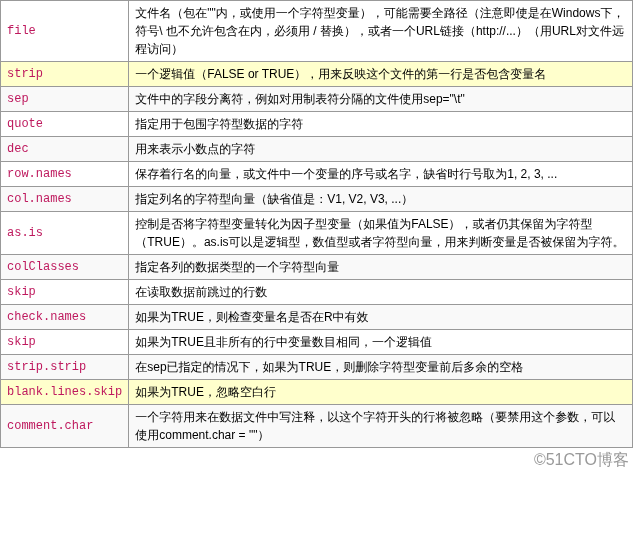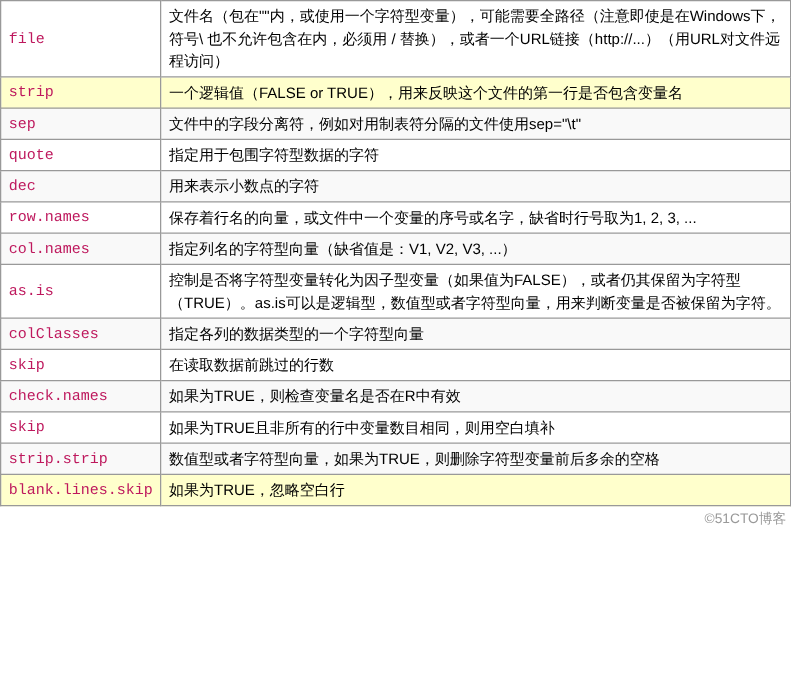--- a/index.html
+++ b/index.html
@@ -40,21 +40,21 @@
       background-color: #fff;
     }
     tr:first-child td {
       background-color: #fff;
     }
     .row-highlight td {
       background-color: #ffffcc !important;
     }
     .footer-note {
       text-align: right;
-      font-size: 11px;
+      font-size: 16px;
       color: #999;
       padding: 2px 4px;
     }
   </style>
 </head>
 <body>
 
 <table>
   <tbody id="table-body">
   <tr>
@@ -96,25 +96,29 @@
       <tr>
         <td>skip</td>
         <td>在读取数据前跳过的行数</td>
       </tr>
       <tr>
         <td>check.names</td>
         <td>如果为TRUE，则检查变量名是否在R中有效</td>
       </tr>
       <tr>
         <td>skip</td>
-        <td>如果为TRUE且非所有的行中变量数目相同，则用空白填补</td>
+        <td>如果为TRUE且非所有的行中变量数目相同，一个逻辑值</td>
       </tr>
       <tr>
         <td>strip.strip</td>
-        <td>数值型或者字符型向量，如果为TRUE，则删除字符型变量前后多余的空格</td>
+        <td>在sep已指定的情况下，如果为TRUE，则删除字符型变量前后多余的空格</td>
       </tr>
       <tr class="row-highlight">
         <td>blank.lines.skip</td>
         <td>如果为TRUE，忽略空白行</td>
+      </tr>
+      <tr>
+        <td>comment.char</td>
+        <td>一个字符用来在数据文件中写注释，以这个字符开头的行将被忽略（要禁用这个参数，可以使用comment.char = ""）</td>
       </tr>
     </tbody>
 </table>
 <div class="footer-note">©51CTO博客</div>
 
 </body></html>

